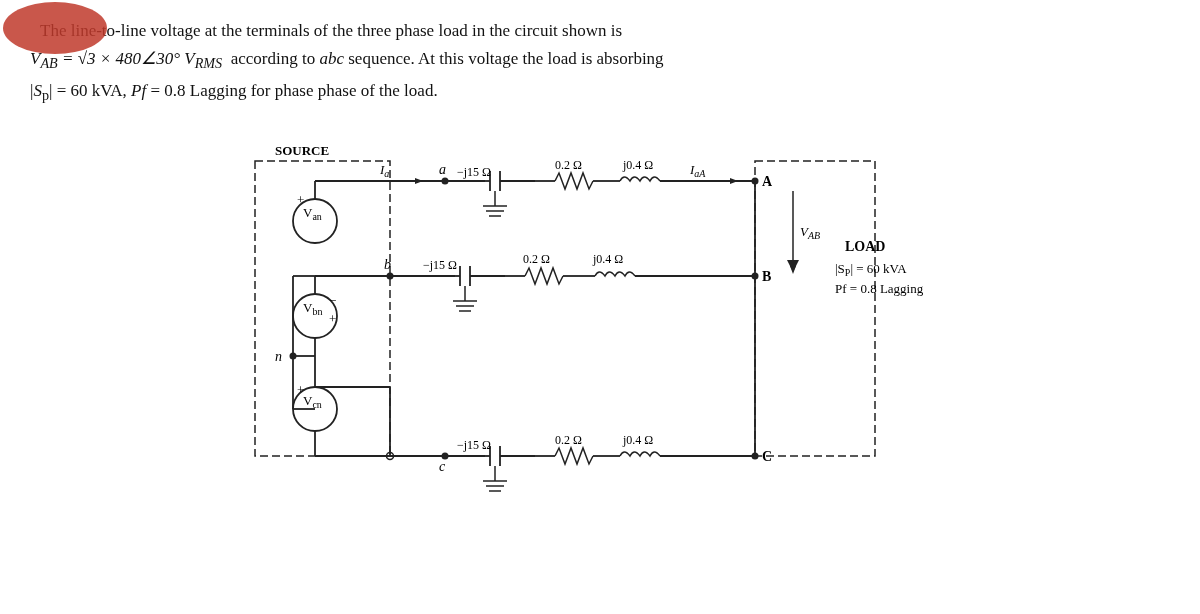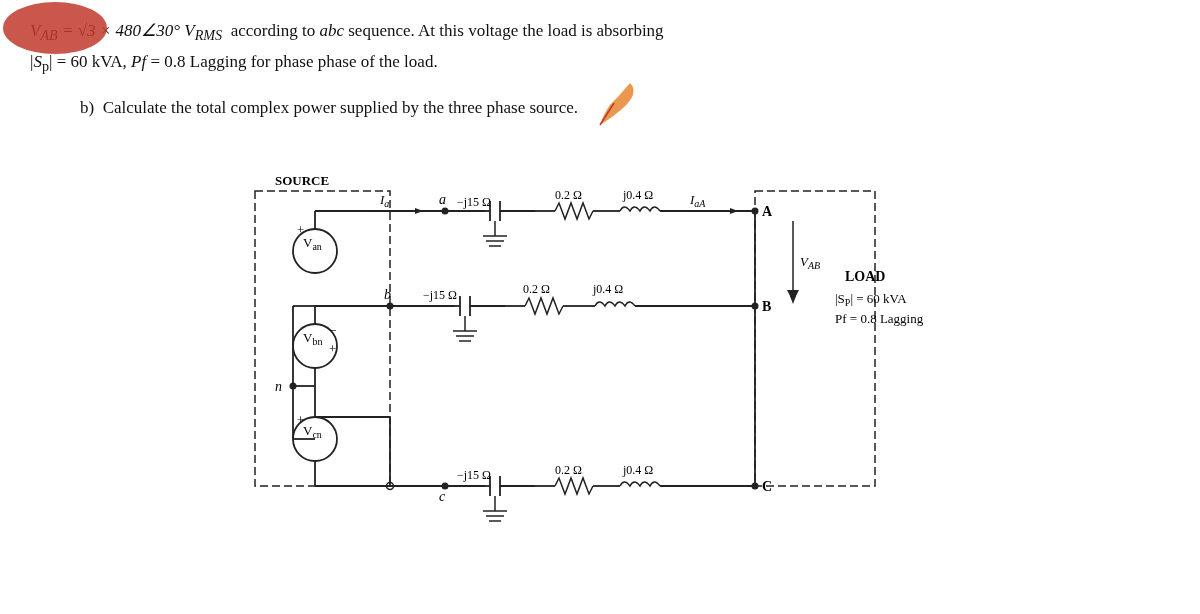--- a/index.html
+++ b/index.html
@@ -53,35 +53,29 @@
 <div class="page-content">
 
   <div style="position:absolute; top:0; left:0; width:120px; height:60px; z-index:10; pointer-events:none;">
     <svg width="120" height="60">
       <ellipse cx="55" cy="28" rx="52" ry="26" fill="#c0392b" opacity="0.85"></ellipse>
     </svg>
   </div>
 
   <div class="text-block">
     <p>
+      <span style="margin-left:10px;"></span>
+      <span>The line-to-line voltage at the terminals of the three phase load in the circuit shown is</span>
+    </p>
+    <p>
       <span class="math-inline"><i>V</i><sub>AB</sub> = √3 × 480∠30° <i>V</i><sub>RMS</sub></span>
       &nbsp;according to <span class="bold italic">abc</span> sequence. At this voltage the load is absorbing
     </p>
     <p>
       |<i>S</i><sub>p</sub>| = 60 kVA, <i>Pf</i> = 0.8 Lagging <span class="bold">for phase phase of the load.</span>
-    </p>
-    <p>
-      <span class="bold" style="margin-left:50px;">b)</span>&nbsp; Calculate the total complex power supplied by the three phase source.
-      
-      <span style="display:inline-block; margin-left:10px; vertical-align:middle;">
-        <svg width="48" height="48">
-          <path d="M38,2 Q48,12 30,28 Q18,38 8,44 Q6,46 8,44 Q12,32 18,24 Q28,14 38,2Z" fill="#e67e22" opacity="0.8"></path>
-          <path d="M8,44 L22,22" stroke="#c0392b" stroke-width="1.5" fill="none"></path>
-        </svg>
-      </span>
     </p>
   </div>
 
   <div class="circuit-area">
     <svg class="circuit-svg" width="750" height="355" viewBox="0 0 750 355">
 
       <rect x="30" y="20" width="135" height="295" fill="none" stroke="#222" stroke-width="1.5" stroke-dasharray="8,4"></rect>
 
       <rect x="530" y="20" width="120" height="295" fill="none" stroke="#222" stroke-width="1.5" stroke-dasharray="8,4"></rect>
 

